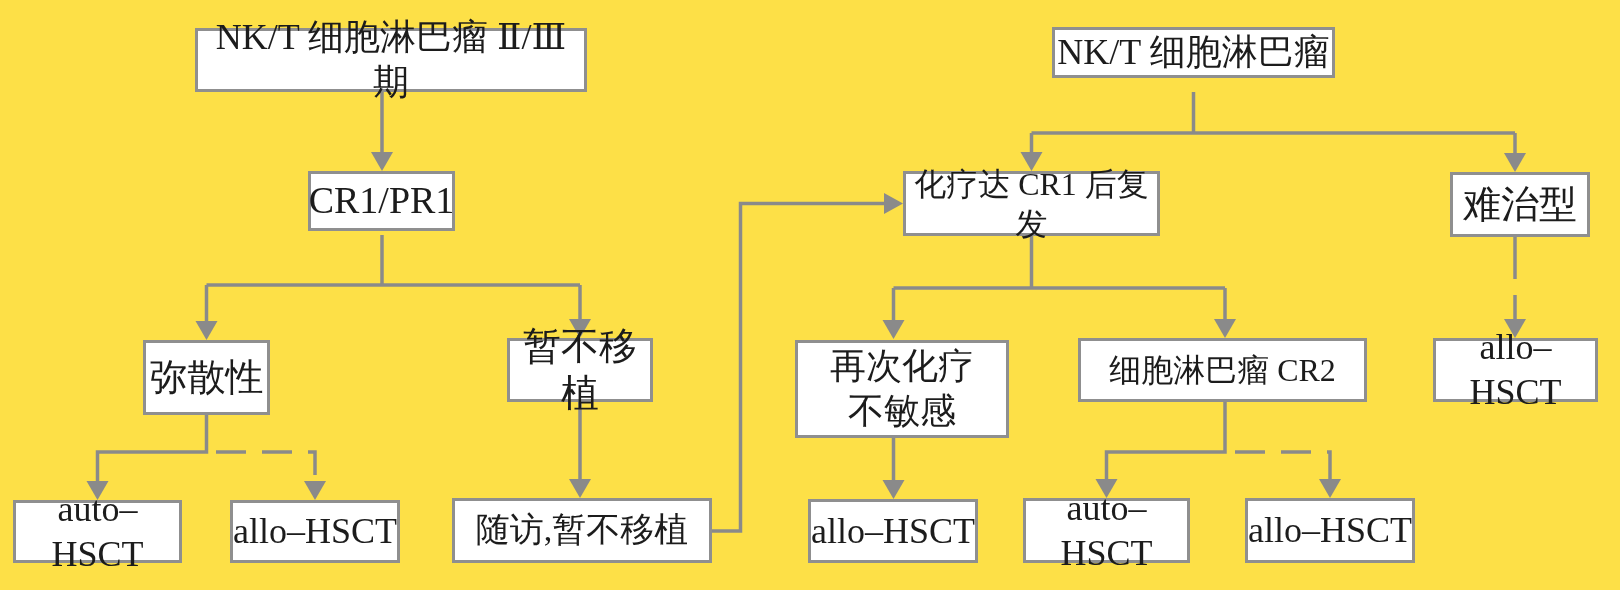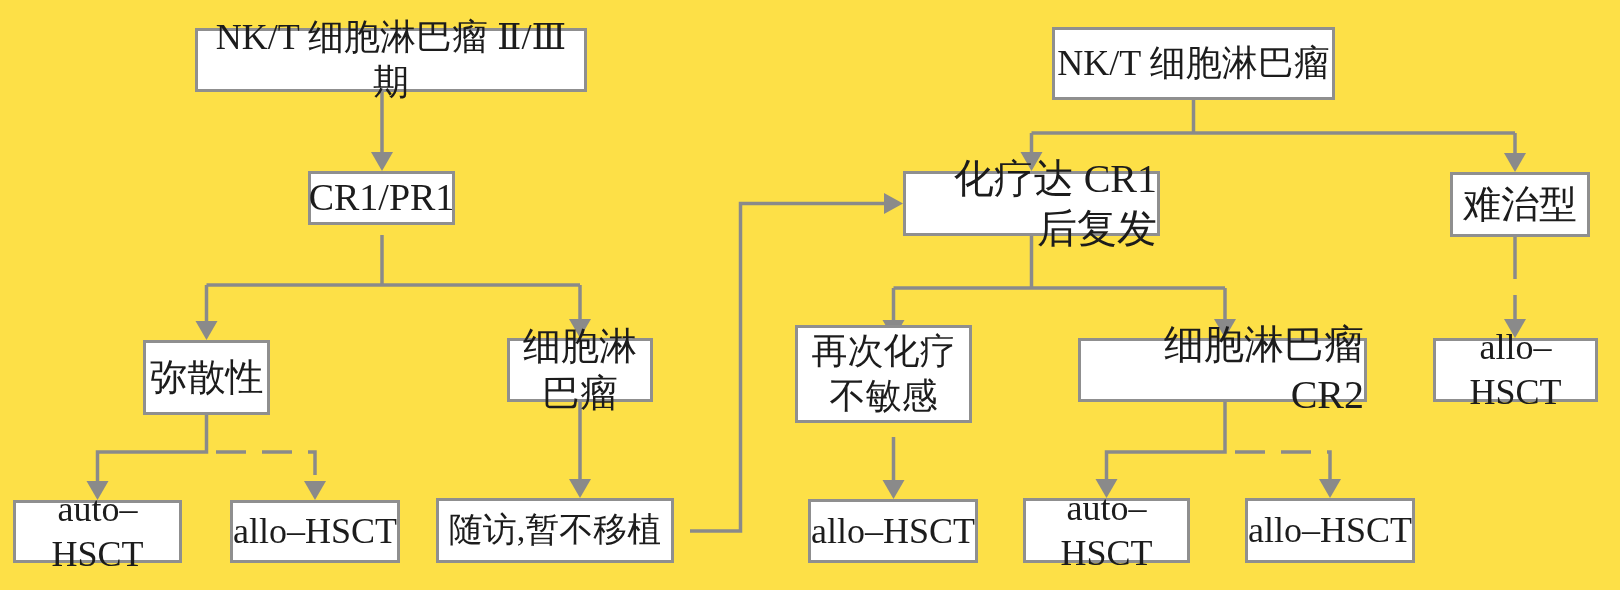--- a/index.html
+++ b/index.html
@@ -46,21 +46,21 @@
     align-items: center;
     justify-content: center;
     text-align: center;
     color: #1c1c1c;
     font-size: 36px;
     line-height: 1.25;
     white-space: pre-line;
   }
   .fs38 { font-size: 38px; }
   .fs34 { font-size: 34px; }
-  .fs32 { font-size: 40px; text-align: right; }
+  .fs32 { font-size: 32px; }
 </style>
 </head>
 <body>
 
 <div id="canvas">
 
   <svg id="connector-layer" viewBox="0 0 1620 590" xmlns="http://www.w3.org/2000/svg">
 
     <g>
       <path d="M 382 92 V 153"></path>
@@ -123,57 +123,57 @@
     <g>
       <path class="dashed-long" d="M 1515 237 V 320"></path>
       <polygon points="1504,319 1526,319 1515,338"></polygon>
     </g>
   </svg>
 
   <div class="node" style="left:195px; top:28px; width:392px; height:64px">
     <span>NK/T 细胞淋巴瘤 Ⅱ/Ⅲ 期</span>
   </div>
 
-  <div class="node fs38" style="left:308px; top:171px; width:147px; height:54px">
+  <div class="node fs38" style="left:308px; top:171px; width:147px; height:60px">
     <span>CR1/PR1</span>
   </div>
 
   <div class="node fs38" style="left:143px; top:340px; width:127px; height:75px">
     <span>弥散性</span>
   </div>
 
   <div class="node fs38" style="left:507px; top:338px; width:146px; height:64px">
-    <span>细胞淋巴瘤</span>
+    <span>暂不移植</span>
   </div>
 
   <div class="node" style="left:13px; top:500px; width:169px; height:63px">
     <span>auto–HSCT</span>
   </div>
 
   <div class="node" style="left:230px; top:500px; width:170px; height:63px">
     <span>allo–HSCT</span>
   </div>
 
-  <div class="node fs34" style="left:436px; top:498px; width:238px; height:65px">
+  <div class="node fs34" style="left:452px; top:498px; width:260px; height:65px">
     <span>随访,暂不移植</span>
   </div>
 
-  <div class="node" style="left:1052px; top:27px; width:283px; height:73px">
+  <div class="node" style="left:1052px; top:27px; width:283px; height:51px">
     <span>NK/T 细胞淋巴瘤</span>
   </div>
 
   <div class="node fs32" style="left:903px; top:171px; width:257px; height:65px">
     <span>化疗达 CR1 后复发</span>
   </div>
 
   <div class="node fs38" style="left:1450px; top:172px; width:140px; height:65px">
     <span>难治型</span>
   </div>
 
-  <div class="node" style="left:795px; top:325px; width:177px; height:98px">
+  <div class="node" style="left:795px; top:340px; width:214px; height:98px">
     <span>再次化疗
 不敏感</span>
   </div>
 
   <div class="node fs32" style="left:1078px; top:338px; width:289px; height:64px">
     <span>细胞淋巴瘤 CR2</span>
   </div>
 
   <div class="node" style="left:808px; top:499px; width:170px; height:64px">
     <span>allo–HSCT</span>

